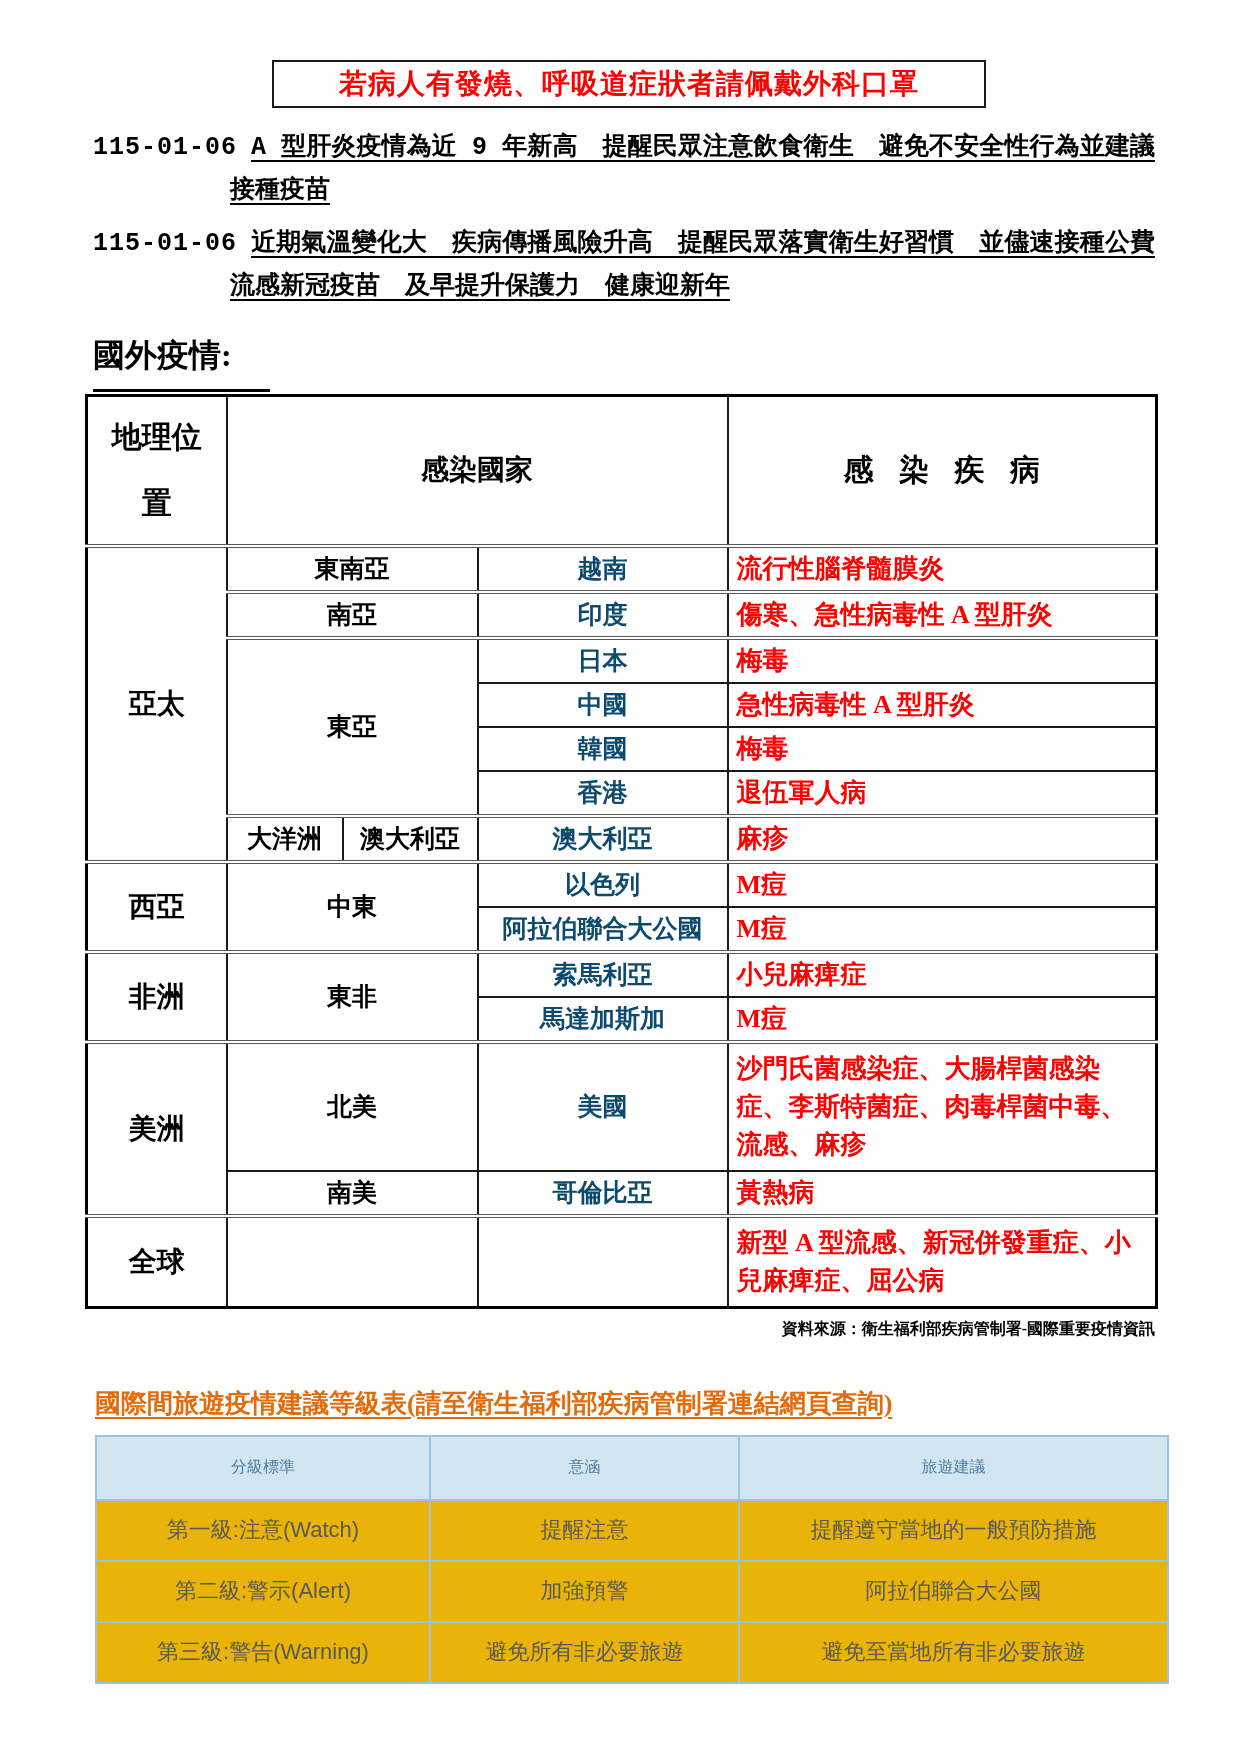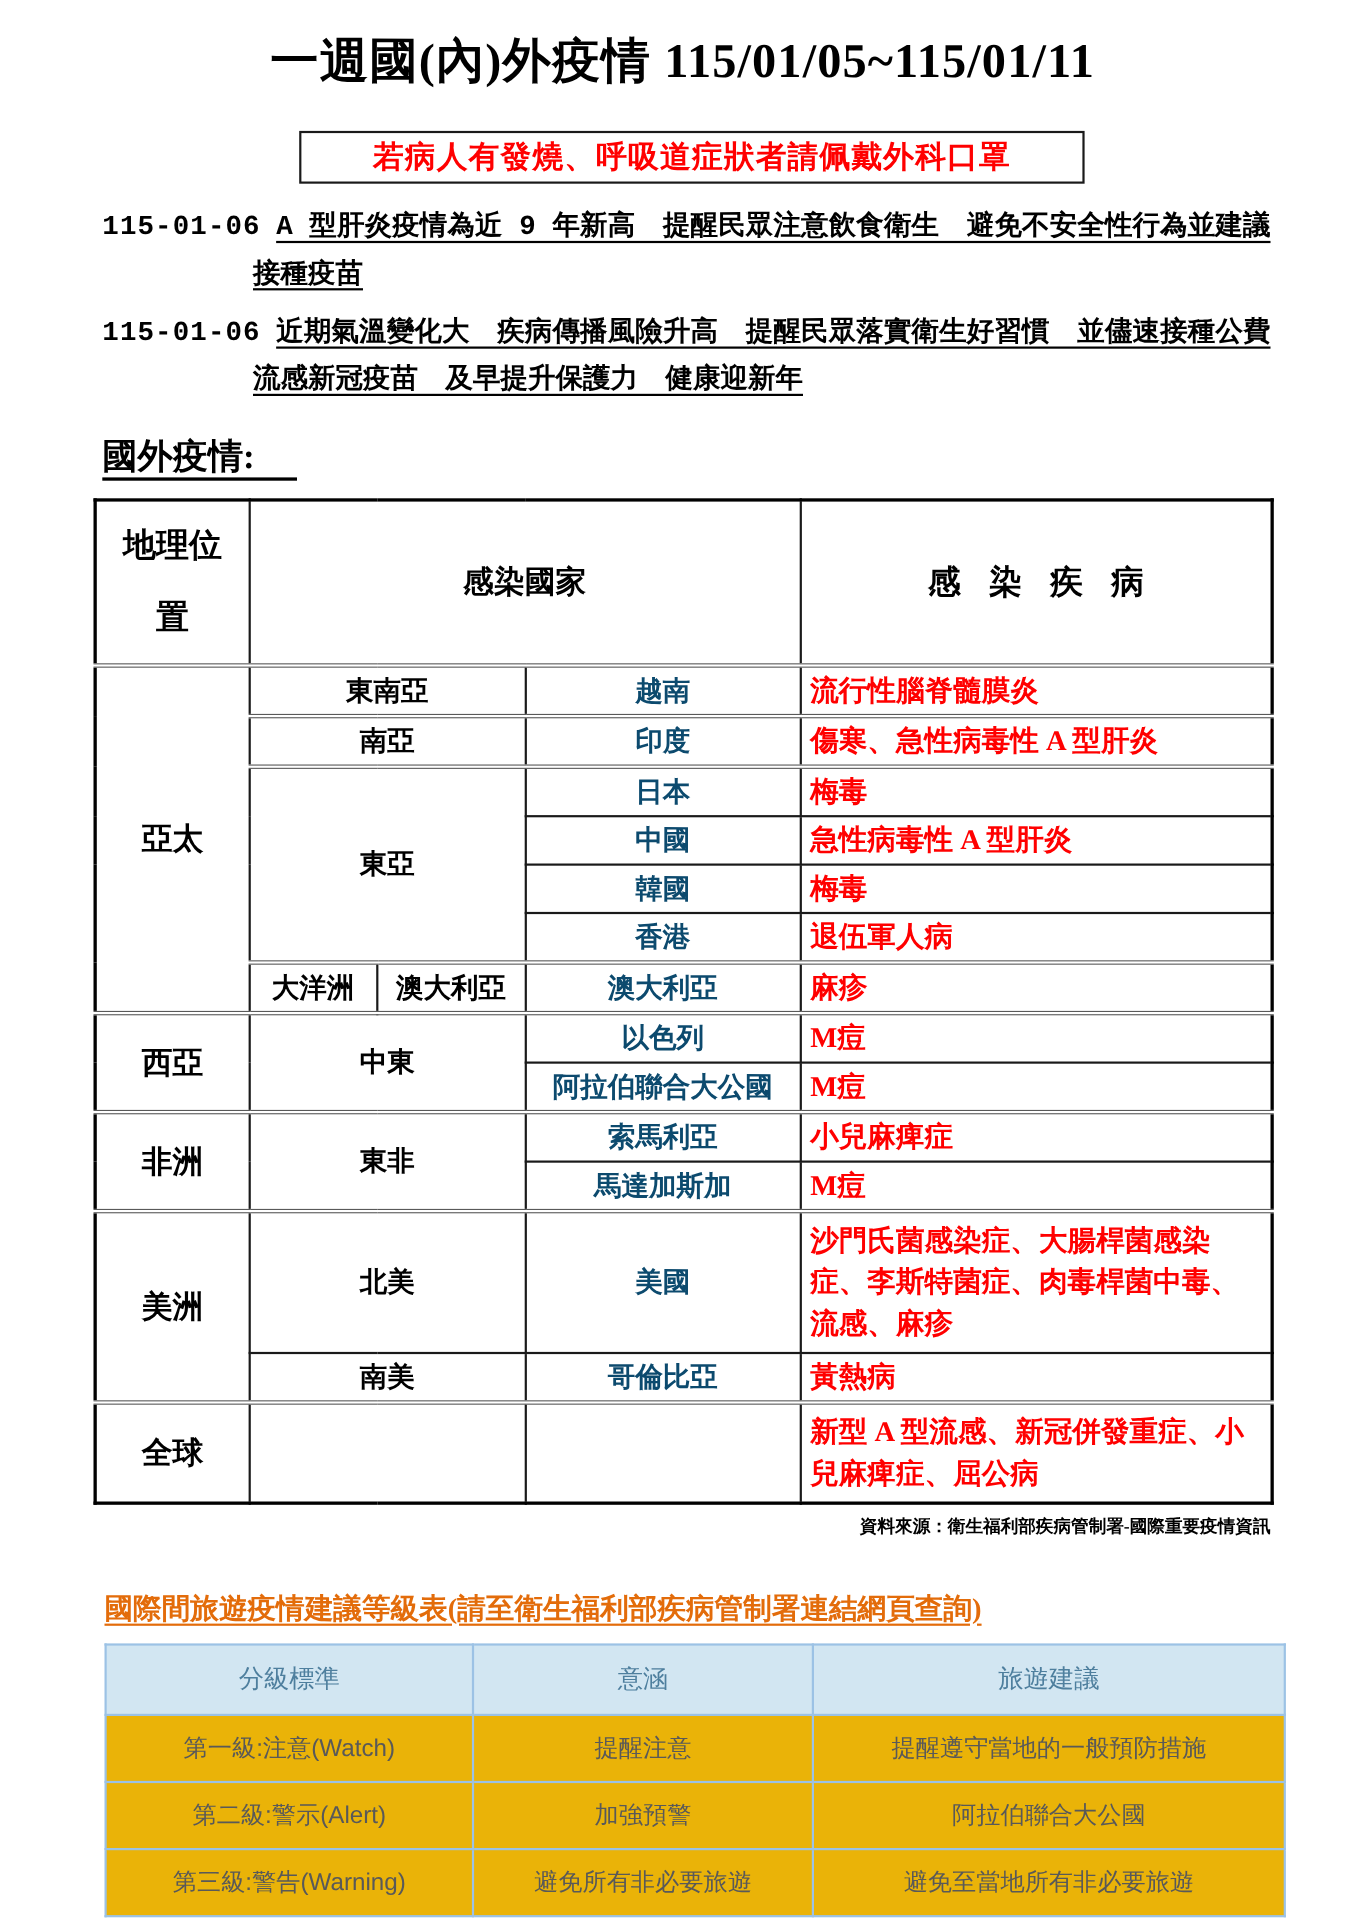--- a/index.html
+++ b/index.html
@@ -16,21 +16,21 @@
   .alert-box .alert-text { color:#ff0000; font-weight:bold; font-size:28px; letter-spacing:1px; white-space:nowrap; }
 
   
   .news { margin:18px 0 0 93px; width:1062px; }
   .news-item { font-size:25px; font-weight:bold; line-height:43px; padding-left:137px; text-indent:-137px; text-align:justify; margin-bottom:10px;font-family:Liberation Mono, monospace; }
   .news-date { text-decoration:none; padding-right:14px; letter-spacing:1px; }
   .news-text { text-decoration:underline; text-underline-offset:6px; }
 
   
   .section-title { margin:26px 0 0 93px; font-size:32px; font-weight:bold; }
-  .section-title span { border-bottom:3px solid #000; padding-right:38px; padding-bottom:2px; }
+  .section-title span { border-bottom:3px solid #000; padding-right:38px; padding-bottom:16px; }
 
   
   table.main { margin:16px 0 0 85px; width:1070px; border-collapse:collapse; table-layout:fixed; }
   table.main col.c1 { width:140px; }
   table.main col.c2a { width:116px; }
   table.main col.c2b { width:135px; }
   table.main col.c3 { width:250px; }
   table.main col.c4 { width:429px; }
   table.main th, table.main td { border:2px solid #1a1a1a; vertical-align:middle; }
   table.main { border:3px solid #000; }
@@ -52,29 +52,28 @@
   .advisory-heading { margin:46px 0 0 95px; font-size:26px; font-weight:bold; color:#e36c0a; }
   .advisory-heading span { text-decoration:underline; text-underline-offset:5px; }
 
   
   table.advisory { margin:14px 0 0 95px; width:1072px; border-collapse:collapse; table-layout:fixed;
                    font-family:"Liberation Sans", sans-serif; }
   table.advisory col.a1 { width:334px; }
   table.advisory col.a2 { width:309px; }
   table.advisory col.a3 { width:429px; }
   table.advisory th, table.advisory td { border:2px solid #9cc2e5; text-align:center; font-weight:normal; }
-  table.advisory th { height:64px; background:#d2e6f2; color:#4e7f9e; font-size:23px; }
+  table.advisory th { height:64px; background:#d2e6f2; color:#4e7f9e; font-size:16px; }
   table.advisory td { height:61px; color:#595959; font-size:22px; background:#eab308; }
 </style>
 </head>
 <body>
 
 <div class="page">
 
-  <div class="doc-title">一週國(內)外疫情 115/01/05~115/01/11</div>
 
   <div class="alert-box">
     <span class="alert-text">若病人有發燒、呼吸道症狀者請佩戴外科口罩</span>
   </div>
 
   <div class="news">
     <div class="news-item">
       <span class="news-date">115-01-06</span><span class="news-text">A 型肝炎疫情為近 9 年新高　提醒民眾注意飲食衛生　避免不安全性行為並建議接種疫苗</span>
     </div>
     <div class="news-item">

